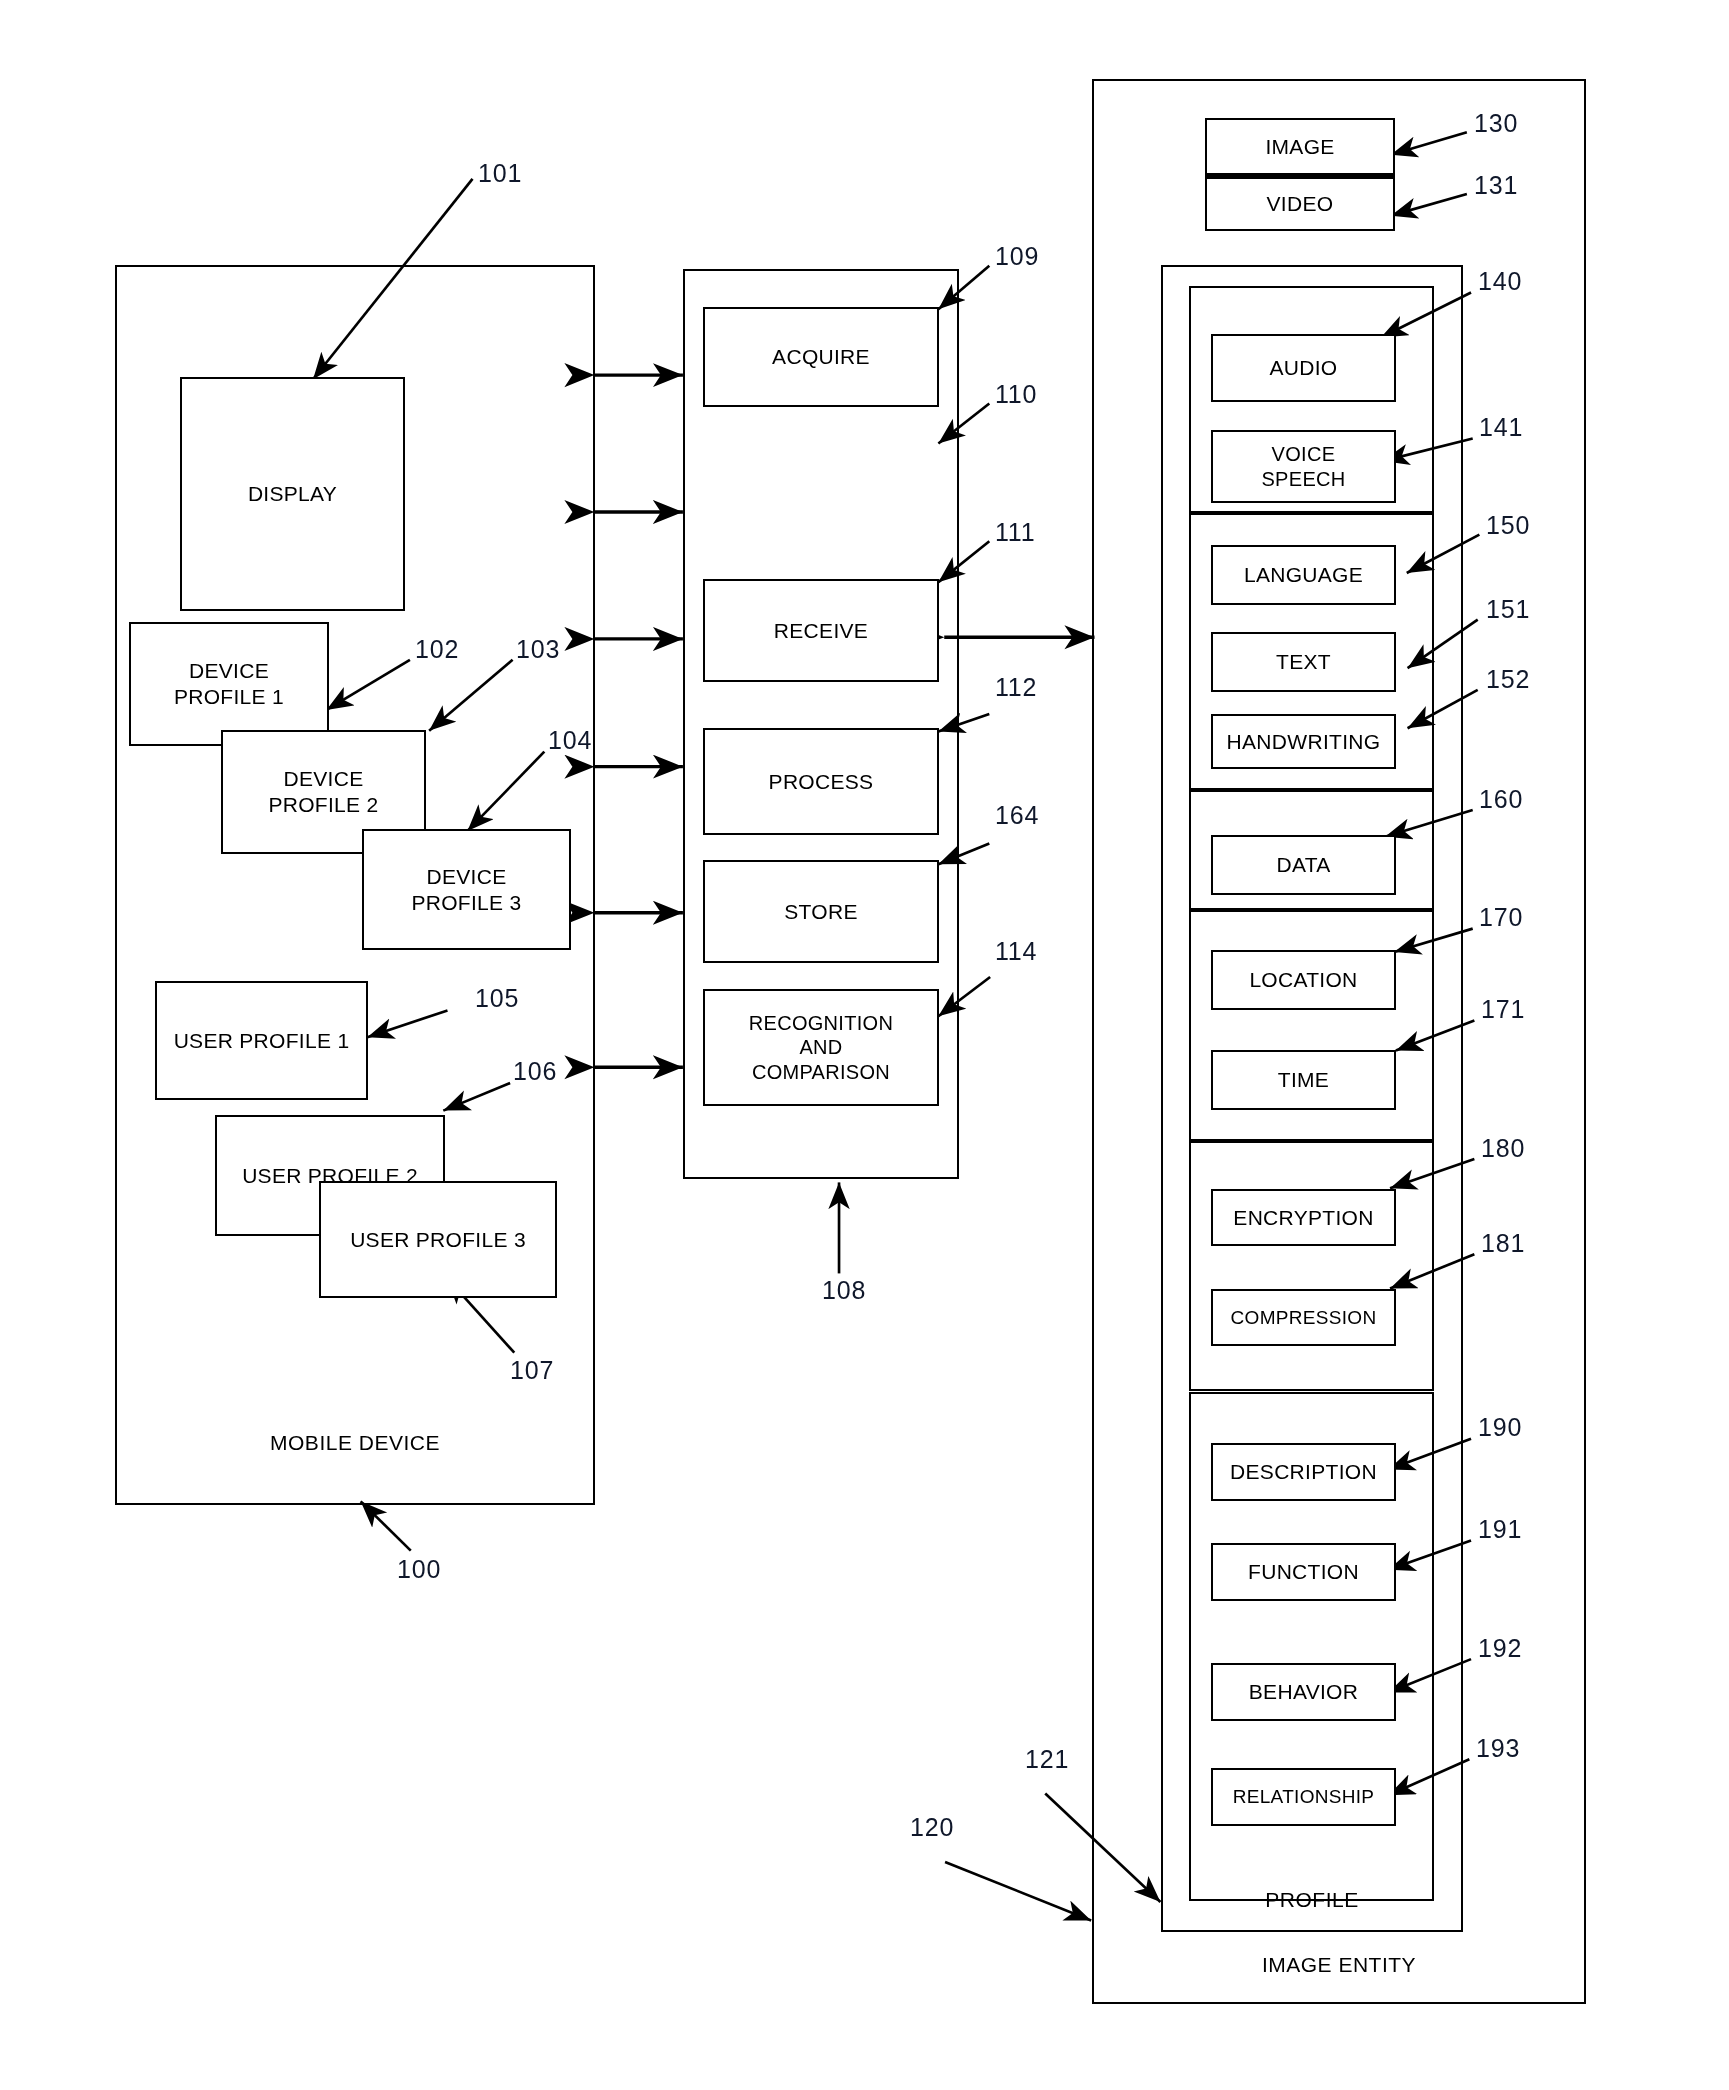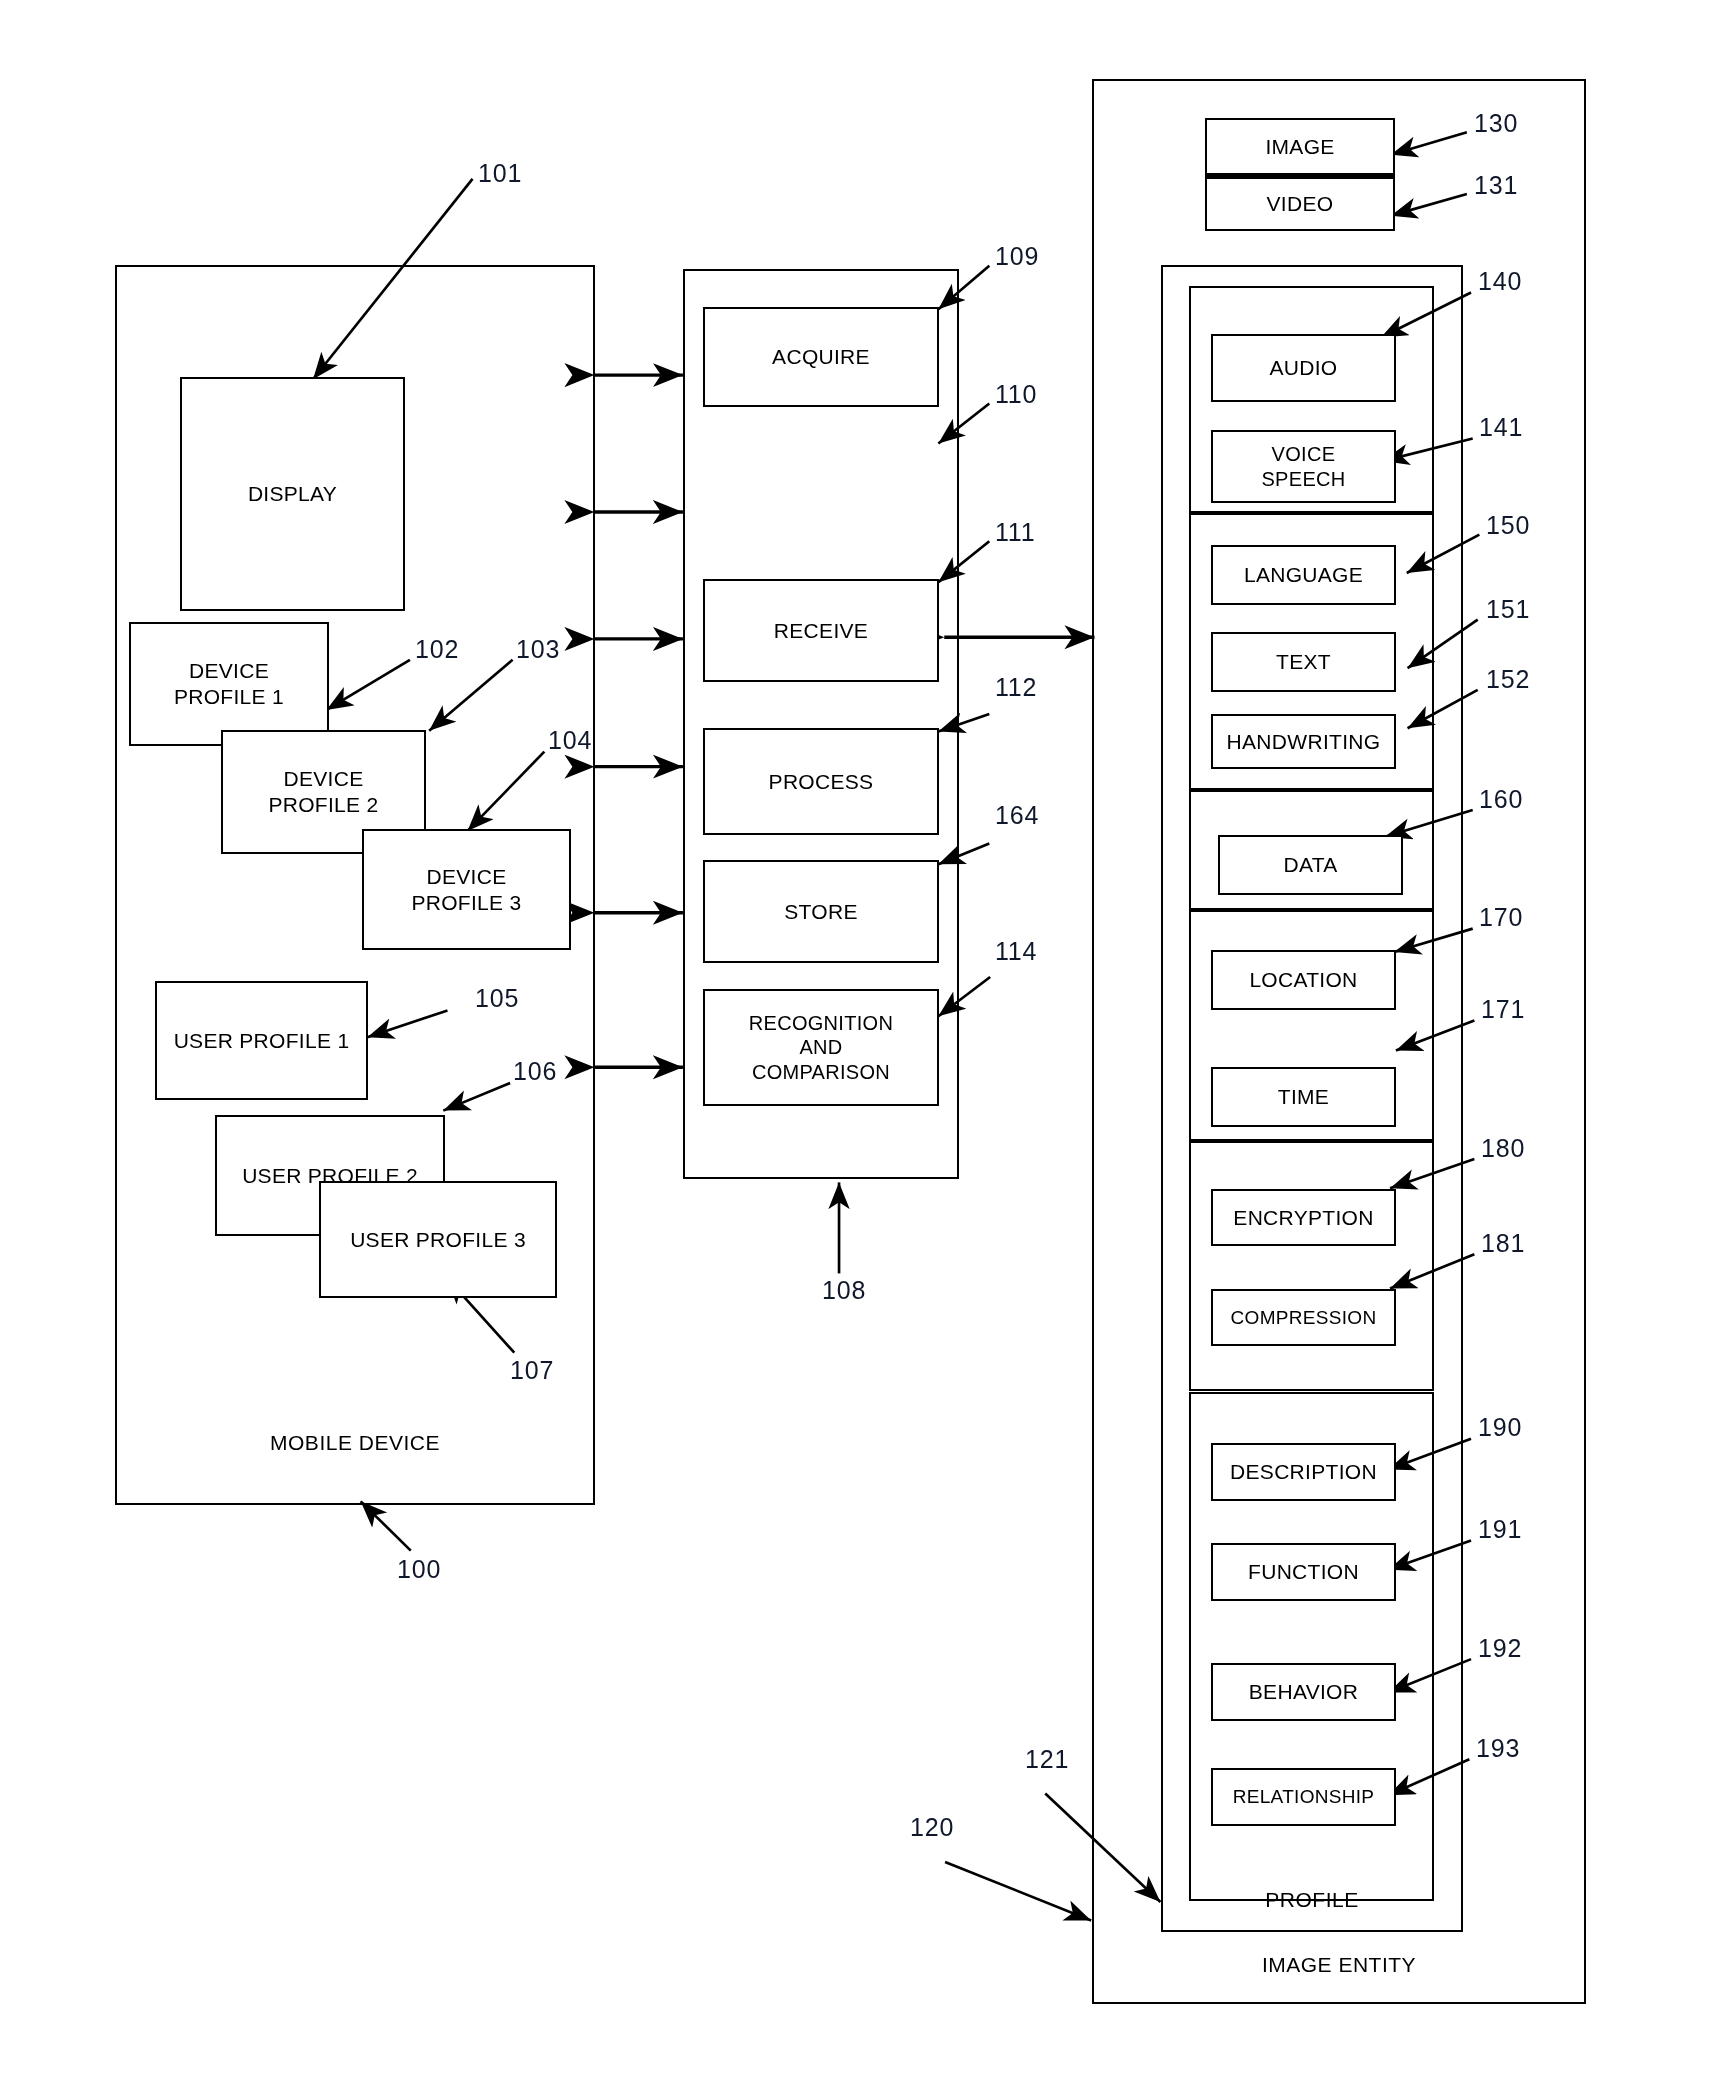--- a/index.html
+++ b/index.html
@@ -189,25 +189,25 @@
   <div class="box" style="left:1211px; top:334px; width:185px; height:68px;">AUDIO</div>
   <div class="box" style="left:1211px; top:430px; width:185px; height:73px; font-size:20px;">VOICE
 SPEECH</div>
 
   <div class="container" style="left:1189px; top:513px; width:245px; height:277px;"></div>
   <div class="box" style="left:1211px; top:545px; width:185px; height:60px;">LANGUAGE</div>
   <div class="box" style="left:1211px; top:632px; width:185px; height:60px;">TEXT</div>
   <div class="box" style="left:1211px; top:714px; width:185px; height:55px;">HANDWRITING</div>
 
   <div class="container" style="left:1189px; top:790px; width:245px; height:120px;"></div>
-  <div class="box" style="left:1211px; top:835px; width:185px; height:60px;margin-left:7px;">DATA</div>
+  <div class="box" style="left:1211px; top:835px; width:185px; height:60px;">DATA</div>
 
   <div class="container" style="left:1189px; top:910px; width:245px; height:231px;"></div>
   <div class="box" style="left:1211px; top:950px; width:185px; height:60px;">LOCATION</div>
-  <div class="box" style="left:1211px; top:1050px; width:185px; height:60px;margin-top:17px;">TIME</div>
+  <div class="box" style="left:1211px; top:1050px; width:185px; height:60px;">TIME</div>
 
   <div class="container" style="left:1189px; top:1141px; width:245px; height:250px;"></div>
   <div class="box" style="left:1211px; top:1189px; width:185px; height:57px;">ENCRYPTION</div>
   <div class="box" style="left:1211px; top:1289px; width:185px; height:57px; font-size:19px;">COMPRESSION</div>
 
   <div class="container" style="left:1189px; top:1392px; width:245px; height:509px;"></div>
   <div class="box" style="left:1211px; top:1443px; width:185px; height:58px;">DESCRIPTION</div>
   <div class="box" style="left:1211px; top:1543px; width:185px; height:58px;">FUNCTION</div>
   <div class="box" style="left:1211px; top:1663px; width:185px; height:58px;">BEHAVIOR</div>
   <div class="box" style="left:1211px; top:1768px; width:185px; height:58px; font-size:19px;">RELATIONSHIP</div>

